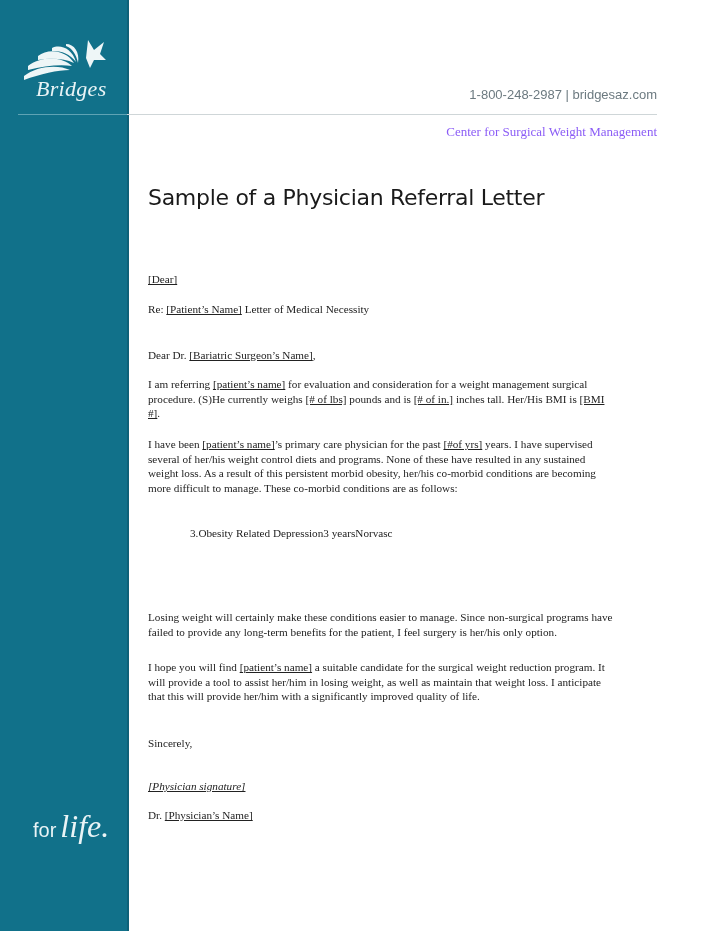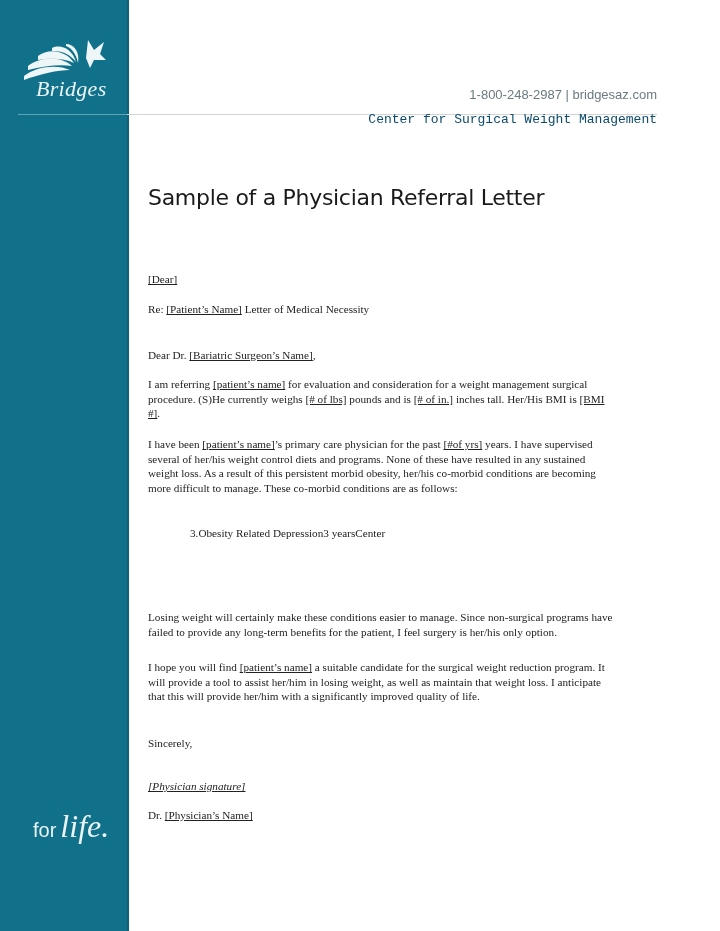--- a/index.html
+++ b/index.html
@@ -6,21 +6,21 @@
   body { width:720px; height:931px; position:relative; background:#ffffff; overflow:hidden; font-family:"Liberation Serif", serif; color:#222; }
   .sidebar { position:absolute; left:0; top:0; width:127px; height:931px; background:#11718a; border-right:2px solid #0e6178; }
   .logo { position:absolute; left:18px; top:36px; width:96px; height:70px; }
   .logo-text { position:absolute; left:36px; top:76px; font-family:"Liberation Serif", serif; font-style:italic; color:#e9f4f6; font-size:22px; letter-spacing:0.3px;text-align:right; }
   .sidebar-rule { position:absolute; left:18px; top:114px; width:109px; height:1px; background:#5fa3b4; }
   .tagline { position:absolute; left:17px; top:808px; color:#eaf4f6; white-space:nowrap;margin-left:16px; }
   .tagline .for { font-family:"Liberation Sans", sans-serif; font-size:20px; }
   .tagline .life { font-family:"Liberation Serif", serif; font-style:italic; font-size:32px; }
   .header-rule { position:absolute; left:127px; top:114px; width:530px; height:1px; background:#cfd6d8; }
   .contact { position:absolute; right:63px; top:87px; font-family:"Liberation Sans", sans-serif; font-size:13px; color:#6c7a80; white-space:nowrap; }
-  .center { position:absolute; right:63px; top:112px; font-family:Liberation Mono, monospace; font-size:13px; color:#0c4a6e; white-space:nowrap; }
+  .center { position:absolute; right:63px; top:124px; font-family:Liberation Serif, serif; font-size:13px; color:#8b5cf6; white-space:nowrap; }
   .title { position:absolute; left:148px; top:185px; font-family:"DejaVu Sans", sans-serif; font-size:22px; color:#1a1a1a; white-space:nowrap; letter-spacing:-0.3px; }
   .ul { text-decoration:underline; }
   .it { font-style:italic;text-align:center; }
   .p { position:absolute; left:148px; width:470px; font-size:11.2px; line-height:14.6px; }
   table.cond { position:absolute; left:190px; top:526px; border-collapse:collapse; font-size:11.2px; }
   table.cond td, table.cond th { padding:0; line-height:14.6px; text-align:left; vertical-align:top; }
   table.cond th { font-weight:bold; letter-spacing:0.4px; }
   .c1 { width:212px; }
   .c2 { width:85px; }
 </style>
@@ -60,21 +60,21 @@
 
 <div class="p" style="top:377px"><span>I am referring </span><span class="ul">[patient’s name]</span><span> for evaluation and consideration for a weight management surgical procedure. (S)He currently weighs </span><span class="ul">[# of lbs]</span><span> pounds and is </span><span class="ul">[# of in.]</span><span> inches tall. Her/His BMI is </span><span class="ul">[BMI #]</span><span>.</span></div>
 
 <div class="p" style="top:437px"><span>I have been </span><span class="ul">[patient’s name]</span><span>’s primary care physician for the past </span><span class="ul">[#of yrs]</span><span> years. I have supervised several of her/his weight control diets and programs. None of these have resulted in any sustained weight loss. As a result of this persistent morbid obesity, her/his co-morbid conditions are becoming more difficult to manage. These co-morbid conditions are as follows:</span></div>
 
 <table class="cond">
   <tbody>
   <tr>
     <td>3.Obesity Related Depression</td>
     <td>3 years</td>
-    <td>Center</td>
+    <td>Norvasc</td>
   </tr>
 </tbody>
   </table>
 
 <div class="p" style="top:610px">Losing weight will certainly make these conditions easier to manage. Since non-surgical programs have failed to provide any long-term benefits for the patient, I feel surgery is her/his only option.</div>
 
 <div class="p" style="top:660px"><span>I hope you will find </span><span class="ul">[patient’s name]</span><span> a suitable candidate for the surgical weight reduction program. It will provide a tool to assist her/him in losing weight, as well as maintain that weight loss. I anticipate that this will provide her/him with a significantly improved quality of life.</span></div>
 
 <div class="p" style="top:736px">Sincerely,</div>
 

